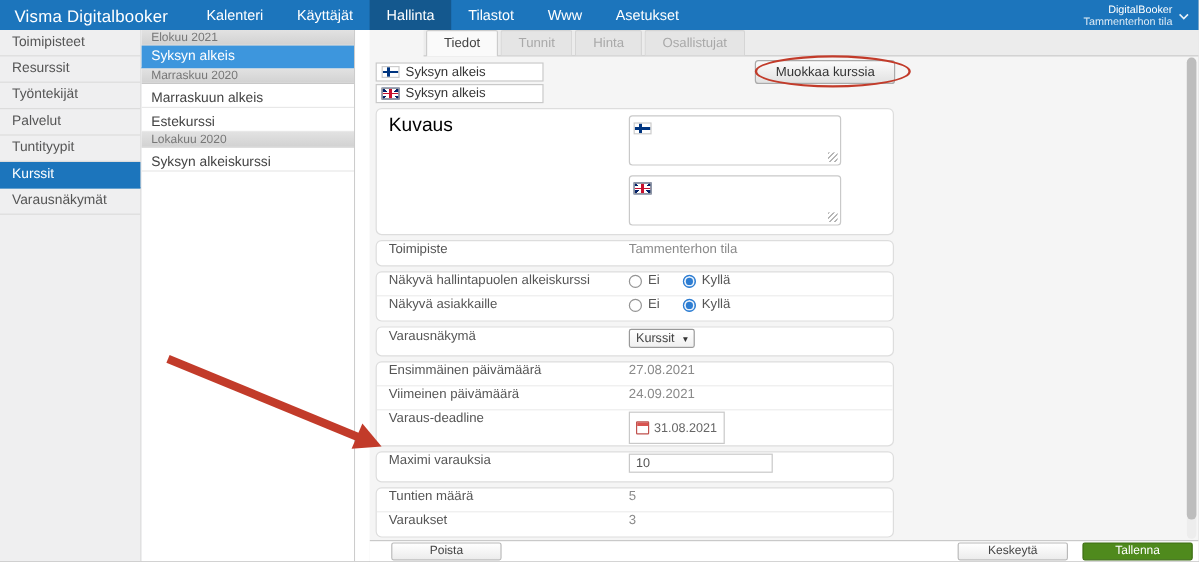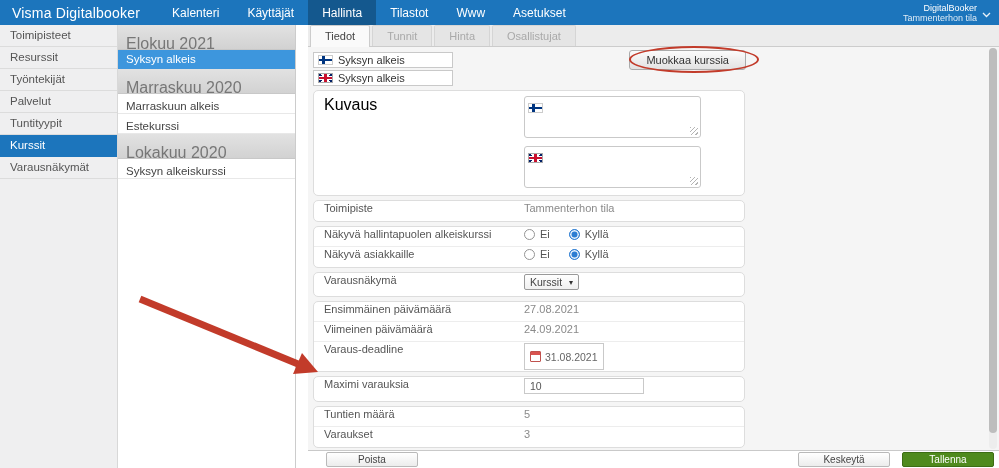--- a/index.html
+++ b/index.html
@@ -26,30 +26,30 @@
   .body{display:flex;height:443px;}
   .sidebar{width:118px;background:#efeff0;border-right:1px solid #d8d8d8;flex-shrink:0;}
   .sitem{height:22px;line-height:21px;padding:0 10px;font-size:11.5px;color:#555;border-bottom:1px solid #dcdcdc;cursor:pointer;white-space:nowrap;}
   .sitem.active{background:var(--sidebar_selected);color:#fff;border-color:var(--sidebar_selected);}
 
   .listcol{width:178px;background:#fff;border-right:1px solid #ccc;flex-shrink:0;}
   .search{padding:4px 5px 3px 5px;border-bottom:1px solid #ddd;}
   .search-wrap{border:1px solid #c5c5c5;border-radius:9px;height:17px;display:flex;align-items:center;padding:0 3px 0 8px;background:#fff;}
   .search-input{border:none;outline:none;flex:1;min-width:0;font-size:10px;font-style:italic;color:#555;background:transparent;}
   .search-btn{border:none;background:transparent;width:16px;height:15px;display:flex;align-items:center;justify-content:center;cursor:pointer;border-left:1px solid #ddd;}
-  .lheader{background:linear-gradient(#e2e2e2,#d2d2d2);color:#777;font-size:16px;height:13px;line-height:13px;padding:12px 8px;border-bottom:1px solid #c8c8c8;}
+  .lheader{background:linear-gradient(#e2e2e2,#d2d2d2);color:#777;font-size:10px;height:13px;line-height:13px;padding:0 8px;border-bottom:1px solid #c8c8c8;}
   .litem{font-size:11.5px;color:#444;height:19px;line-height:19px;padding:0 8px;border-bottom:1px solid #e8e8e8;cursor:pointer;white-space:nowrap;}
   .litem.selected{background:var(--selection_blue);color:#fff;border-color:var(--selection_blue);}
   .litem.sp{height:20px;line-height:24px;}
 
   .gutter{width:12px;background:#fff;flex-shrink:0;}
 
   
   .main{flex:1;position:relative;background:#f5f5f5;overflow:hidden;}
-  .tabstrip{height:22px;background:#ececec;border-bottom:1px solid #ccc;display:flex;align-items:flex-end;padding-left:2px;}
+  .tabstrip{height:22px;background:#ececec;border-bottom:1px solid #ccc;display:flex;align-items:flex-end;padding-left:2px;margin-left:45px;}
   .tab{font-size:11px;color:#a9a9a9;padding:0 14px;height:21px;line-height:20px;border:1px solid #d5d5d5;border-bottom:none;background:#e5e5e5;margin-right:2px;border-radius:2px 2px 0 0;cursor:pointer;}
   .tab.active{background:#fafafa;color:#444;height:22px;margin-bottom:-1px;border-color:#ccc;}
 
   .content{position:absolute;top:22px;left:0;right:0;bottom:18px;overflow:hidden;padding:5px 0 0 2px;}
 
   .namebox{width:140px;height:16px;border:1px solid #c9c9c9;background:#fff;display:flex;align-items:center;gap:5px;padding:0 4px;margin:0 0 2px 3px;}
   .namebox input{border:none;outline:none;font-size:11px;color:#333;width:100%;background:transparent;}
 
   .flag{width:15px;height:10px;display:inline-block;flex-shrink:0;border:1px solid #ccc;}
   .flag.fi{background:

